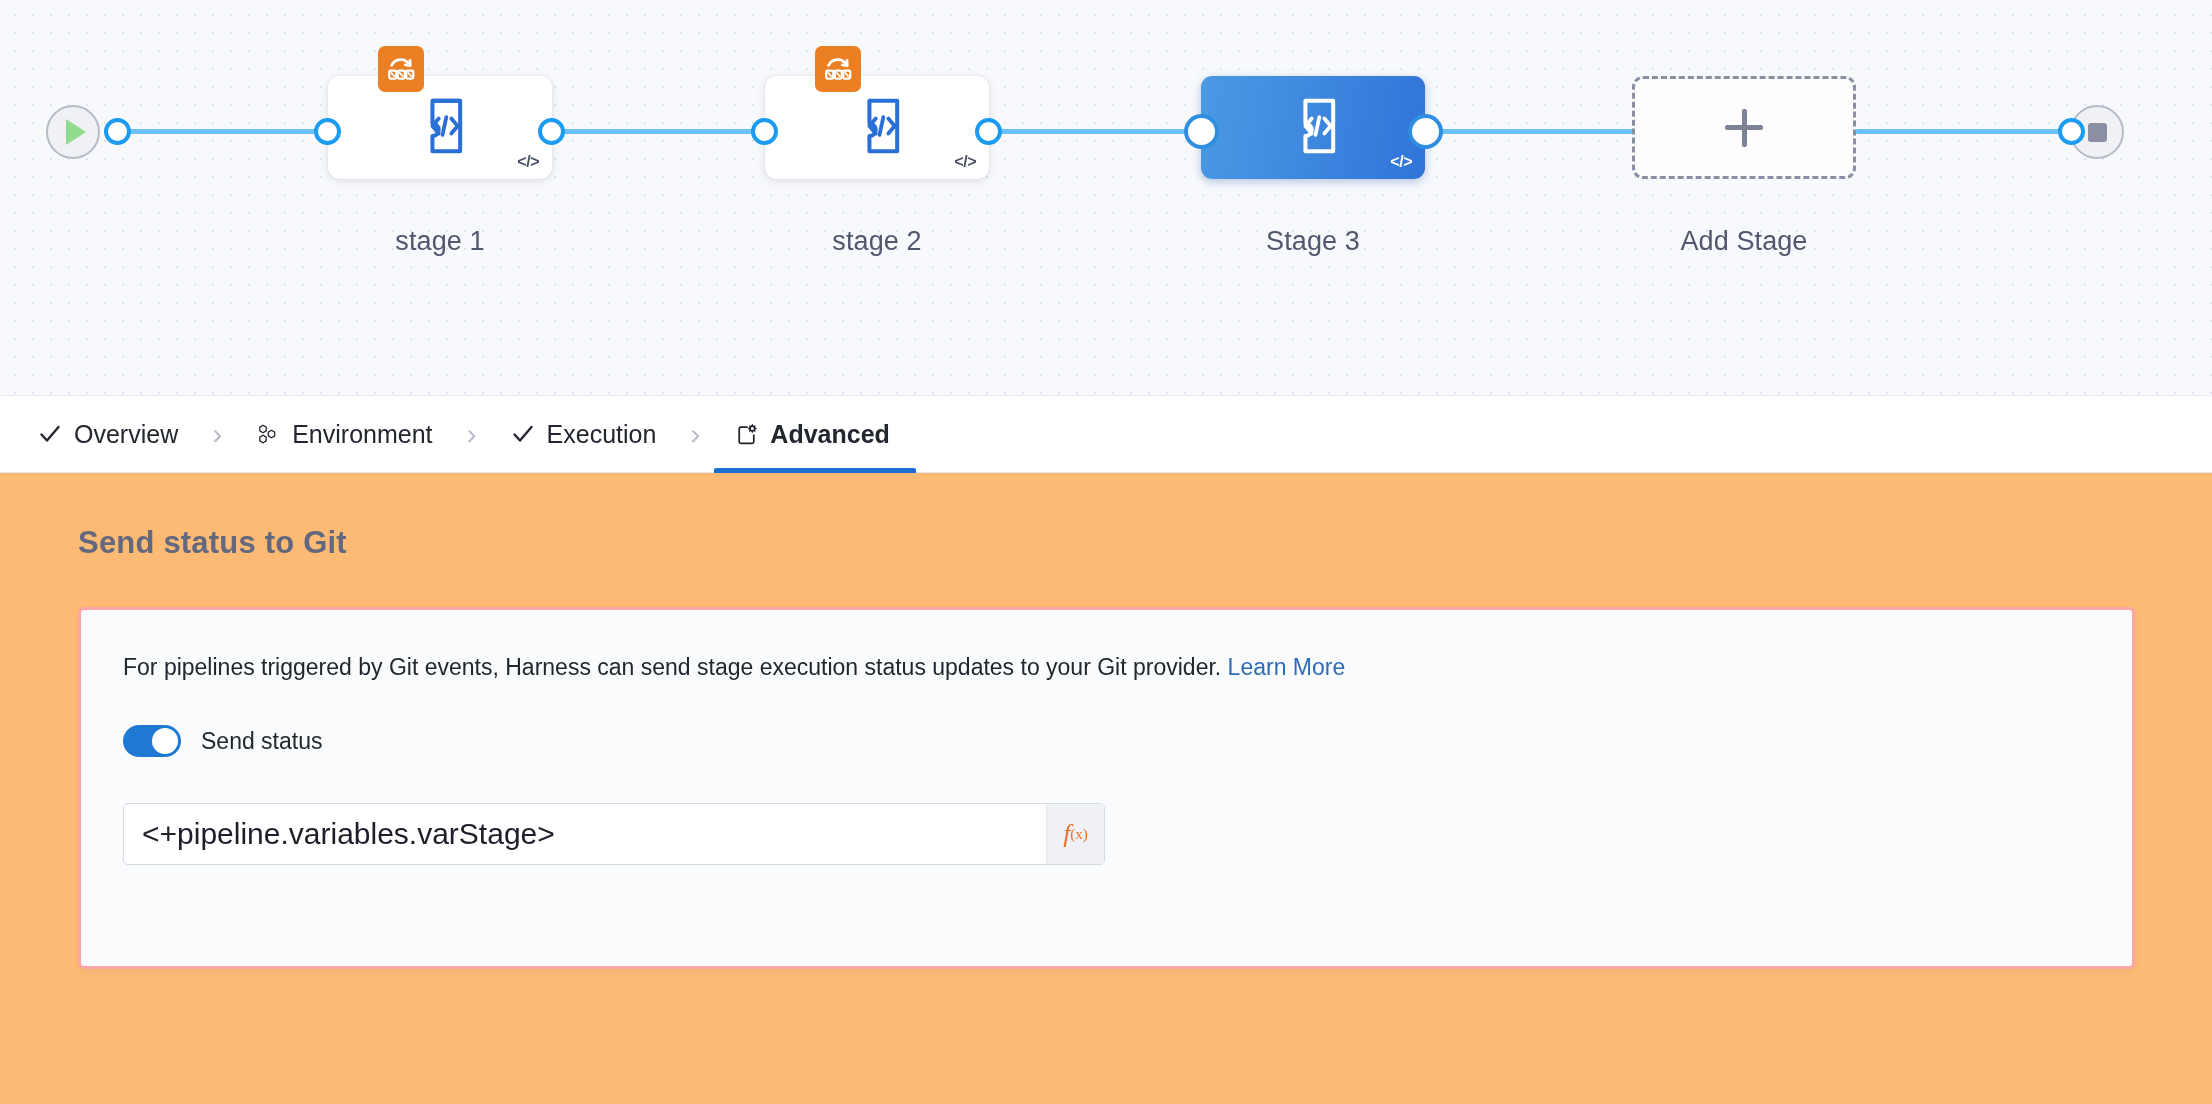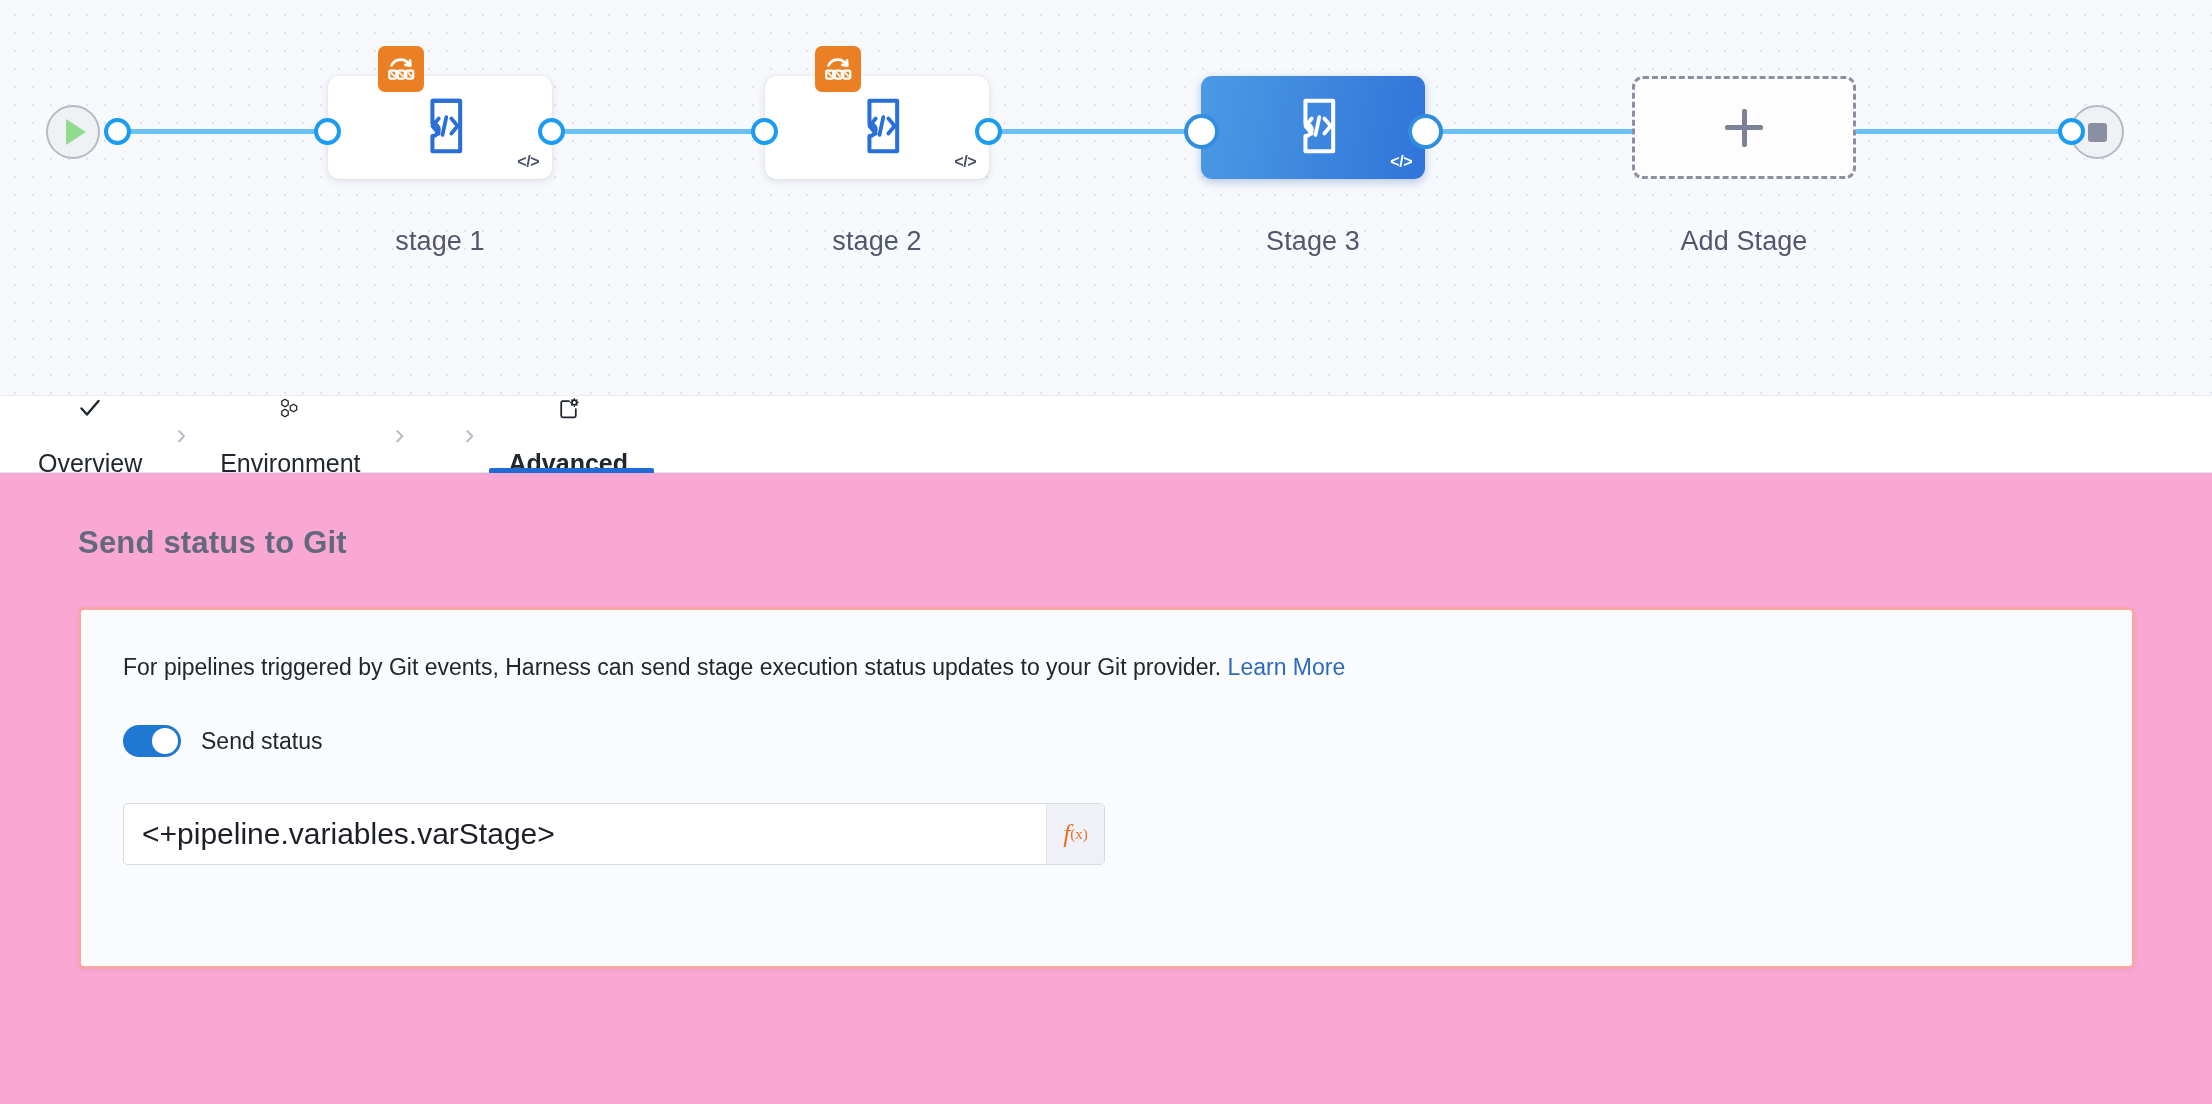--- a/index.html
+++ b/index.html
@@ -134,26 +134,25 @@
     position: relative;
     height: 77px;
     background: #ffffff;
     border-bottom: 1px solid #e3e6ee;
     display: flex;
     align-items: center;
     padding-left: 34px;
   }
   .tab {
     display: flex; align-items: center;
-    gap: 29px;
+    gap: 12px;
     height: 77px;
     padding: 0 4px;
     cursor: pointer;
     position: relative;
-    flex-direction: column;
   }
   .tab-label {
     font-size: 25px;
     color: #22262f;
     white-space: nowrap;
   }
   .tab.active .tab-label { font-weight: 700; }
   .tab.active::after {
     content: "";
     position: absolute;
@@ -171,21 +170,21 @@
     user-select: none;
   }
   .check {
     display: inline-block;
     width: 24px; height: 24px;
   }
 
   
   .main {
     height: 631px;
-    background: #f9a8d4;
+    background: #fdba74;
     padding: 52px 0 0 78px;
   }
   .section-title {
     font-size: 31px;
     font-weight: 700;
     color: #63687e;
     letter-spacing: .2px;
     margin: 0 0 46px 0;
   }
   .card {
@@ -384,20 +383,28 @@
       <svg width="24" height="24" viewBox="0 0 24 24" aria-hidden="true">
         <path d="M7 3.2l3.2 1.9v3.8L7 10.8 3.8 8.9V5.1z" fill="none" stroke="#22262f" stroke-width="1.3"></path>
         <path d="M7 13.2l3.2 1.9v3.8L7 20.8l-3.2-1.9v-3.8z" fill="none" stroke="#22262f" stroke-width="1.3"></path>
         <path d="M15.5 8.2l3.2 1.9v3.8l-3.2 1.9-3.2-1.9v-3.8z" fill="none" stroke="#22262f" stroke-width="1.3"></path>
       </svg>
     </span>
     <span class="tab-label">Environment</span>
   </div>
   <span class="tab-sep">›</span>
 
+  <div class="tab">
+    <span class="check">
+      <svg width="24" height="24" viewBox="0 0 24 24" aria-hidden="true">
+        <path d="M3.5 12.5l5.5 6L20.5 5" fill="none" stroke="#22262f" stroke-width="2.4" stroke-linecap="round" stroke-linejoin="round"></path>
+      </svg>
+    </span>
+    <span class="tab-label">Execution</span>
+  </div>
   <span class="tab-sep">›</span>
 
   <div class="tab active">
     <span class="check">
       <svg width="25" height="25" viewBox="0 0 24 24" aria-hidden="true">
         <path d="M19 12.5V19a1.5 1.5 0 0 1-1.5 1.5h-11A1.5 1.5 0 0 1 5 19V6.5A1.5 1.5 0 0 1 6.5 5h6" fill="none" stroke="#22262f" stroke-width="1.7" stroke-linecap="round"></path>
         <circle cx="17.6" cy="6.2" r="2.3" fill="none" stroke="#22262f" stroke-width="1.6"></circle>
         <path d="M17.6 2.6v1.1M17.6 8.7v1.1M14 6.2h1.1M20.1 6.2h1.1M15.1 3.7l.8.8M19.3 7.9l.8.8M20.1 3.7l-.8.8M15.9 7.9l-.8.8" stroke="#22262f" stroke-width="1.3" stroke-linecap="round"></path>
       </svg>
     </span>

